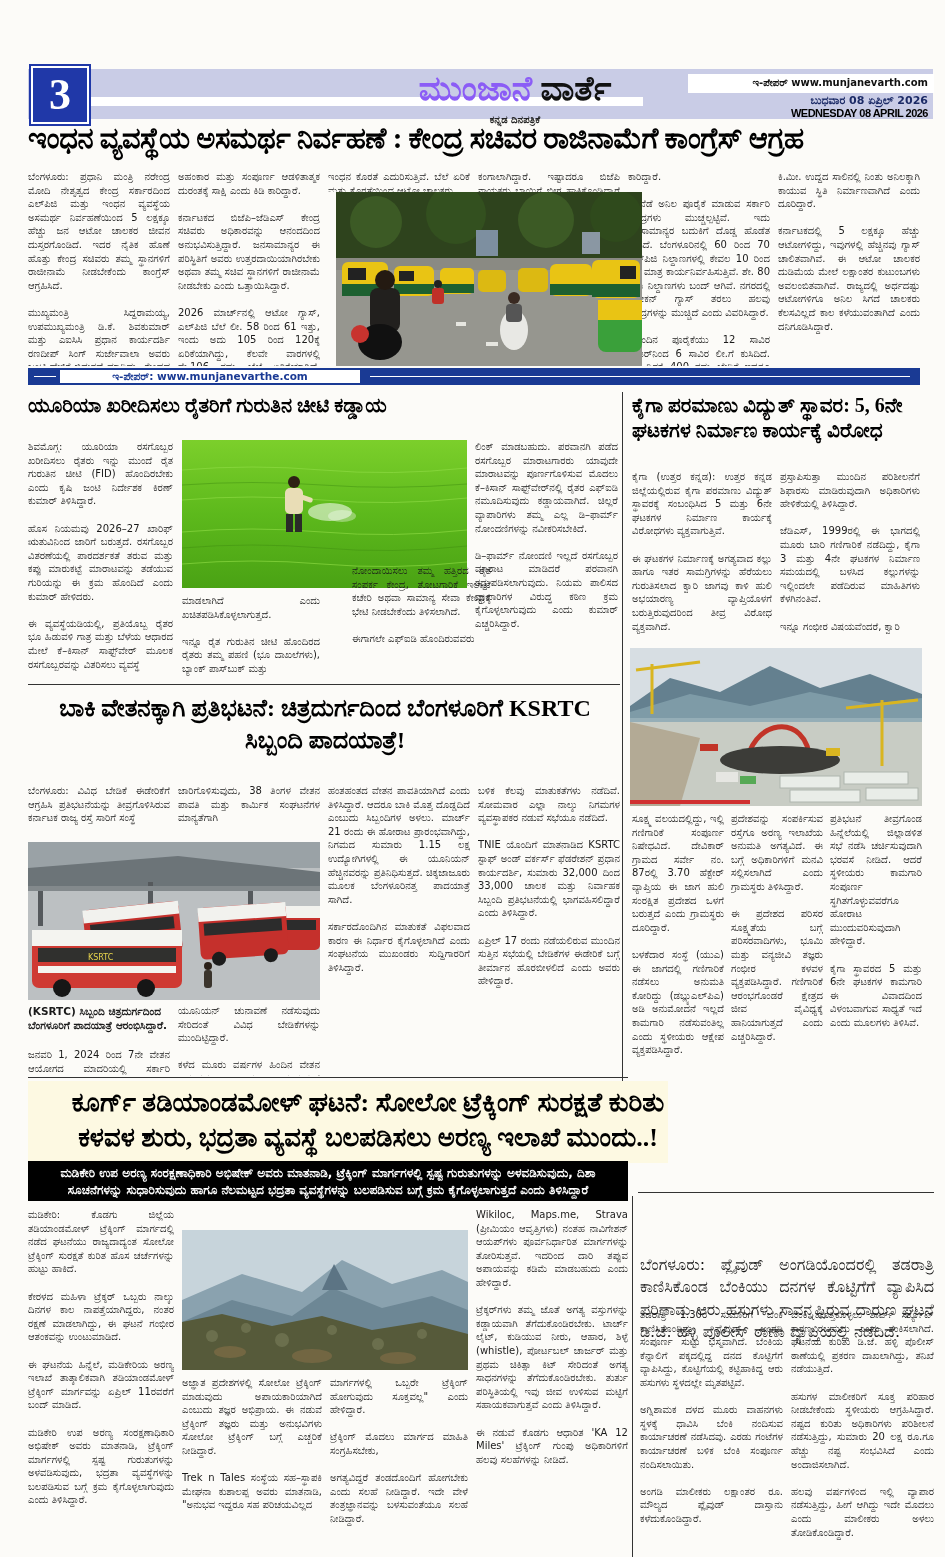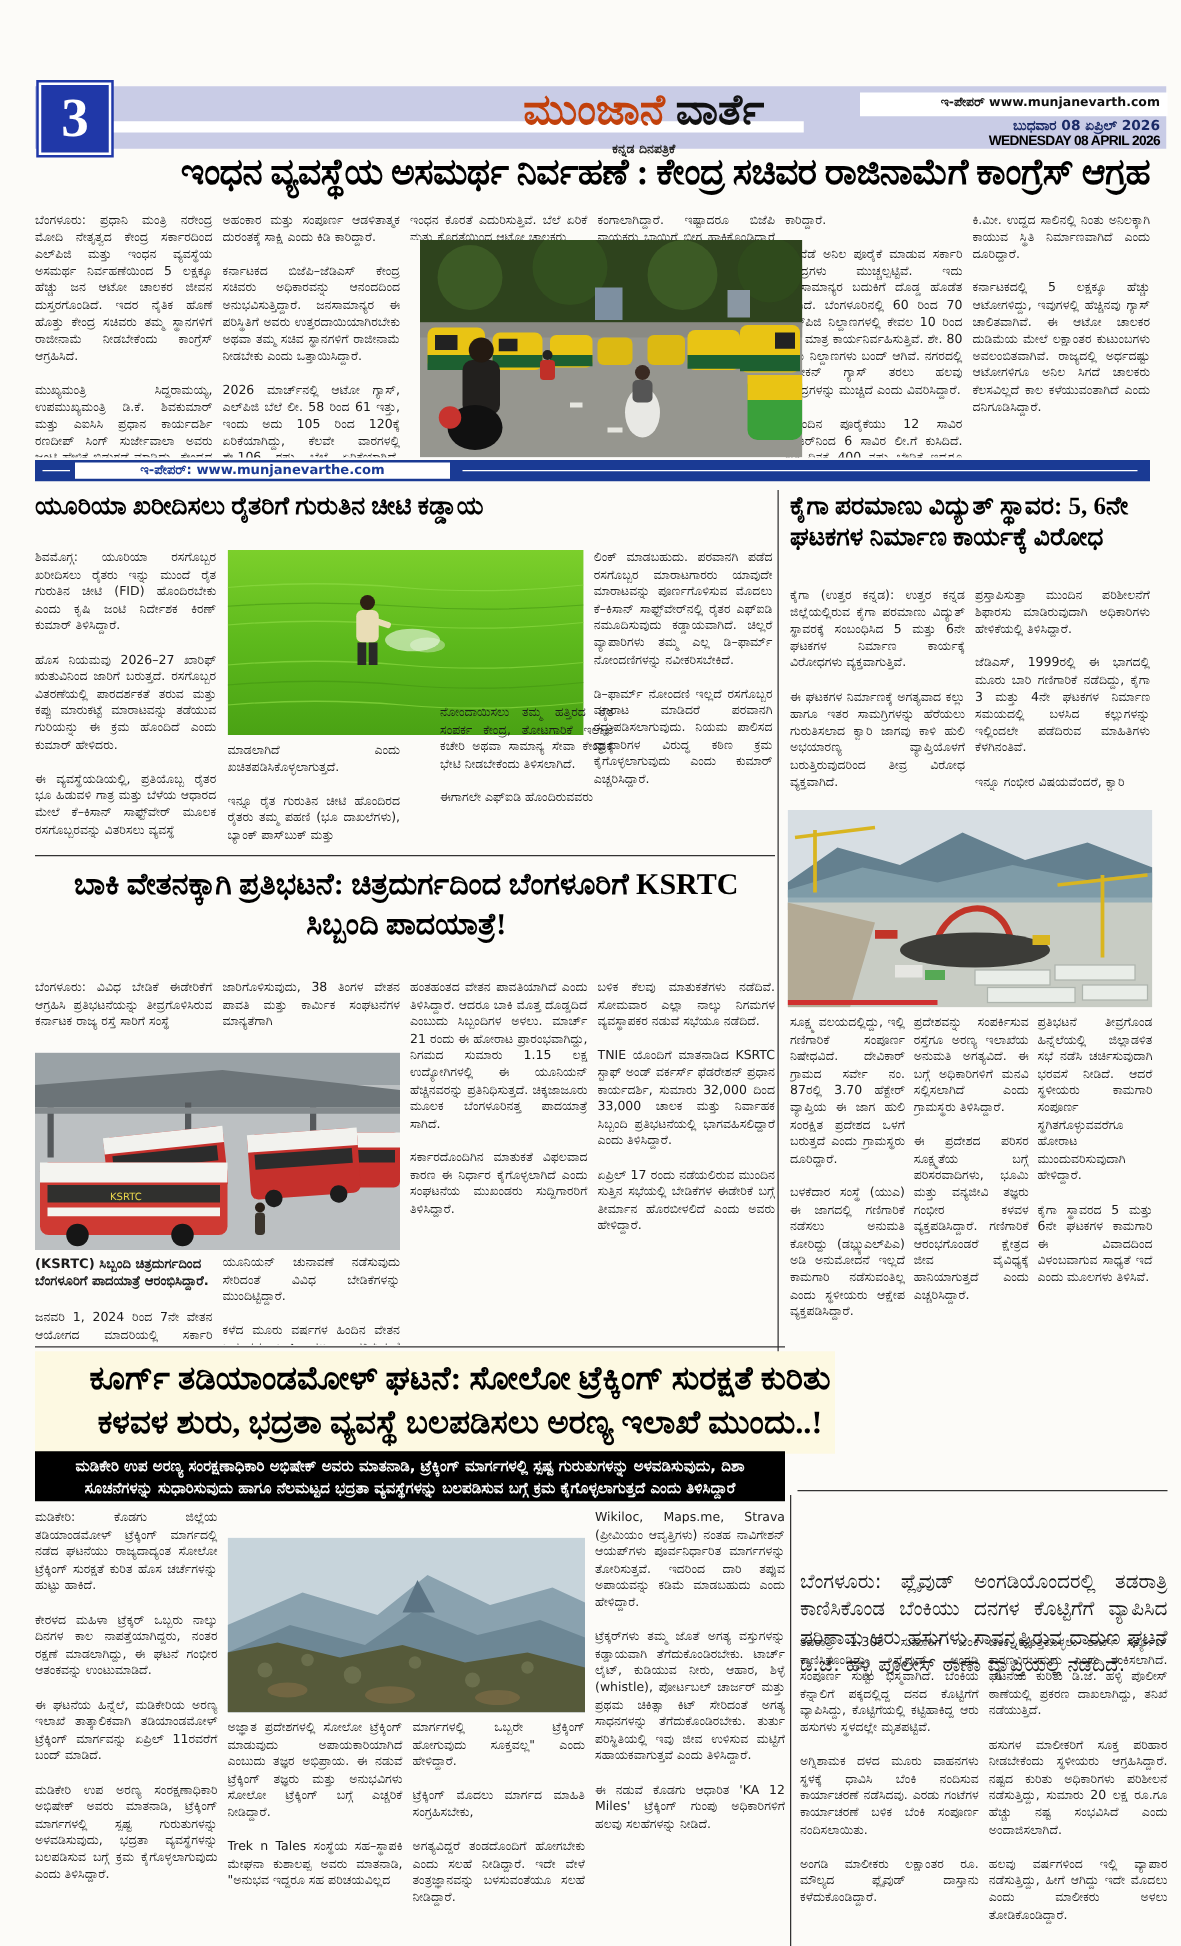--- a/index.html
+++ b/index.html
@@ -5,29 +5,29 @@
   html,body{margin:0;padding:0;background:#e8e8e6;}
   #page{position:relative;width:945px;height:1557px;margin:0 auto;background:#fcfbf8;overflow:hidden;
         font-family:"DejaVu Sans",sans-serif;color:#1a1a1a;}
   .abs{position:absolute;}
   
   .band{background:#c9cce6;}
   .pagenum{background:#2038a8;color:#fff;font-family:"Liberation Serif",serif;font-weight:bold;
            font-size:44px;text-align:center;line-height:54px;border:2px solid #fff;box-shadow:0 0 0 2px #2038a8;}
   .whitestrip{background:#ffffff;}
   .masthead{text-align:center;line-height:1.05;}
-  .mast-red{color:#c2410c;font-weight:bold;font-size:34px;font-family:"Liberation Serif",serif;}
+  .mast-red{color:#8b5cf6;font-weight:bold;font-size:34px;font-family:"Liberation Serif",serif;}
   .mast-black{color:#111;font-weight:bold;font-size:34px;font-family:"Liberation Serif",serif;}
   .mast-sub{font-size:10px;color:#222;margin-top:8px;font-weight:bold;}
   .tr-box{background:#fff;font-size:10px;font-weight:bold;text-align:right;padding:3px 6px 0 0;color:#111;}
   .tr-kn{font-size:11px;font-weight:bold;text-align:right;color:#1b2a66;}
   .tr-en{font-size:11px;font-weight:bold;text-align:right;color:#000;font-family:"Liberation Sans",sans-serif;letter-spacing:-0.5px;}
   
   .head{font-weight:bold;color:#000;font-family:"Liberation Serif",serif;}
-  .h-fuel{font-size:29px;line-height:1.15;letter-spacing:-0.5px;text-align:right;}
+  .h-fuel{font-size:29px;line-height:1.15;letter-spacing:-0.5px;}
   .h-sec{font-size:20px;line-height:1.25;}
   .h-ksrtc{font-size:24px;line-height:1.35;text-align:center;}
   .h-trek{font-size:26px;line-height:1.35;text-align:center;background:#fdf9e2;padding-top:4px;}
   .h-fire{font-size:19px;line-height:1.35;text-align:center;}
   .subband{background:#000;color:#fff;font-size:12px;font-weight:bold;text-align:center;
            line-height:1.45;padding:4px 8px;}
   
   .col{font-size:10px;line-height:1.36;text-align:justify;white-space:pre-line;overflow:hidden;}
   .cap{font-size:10.5px;font-weight:bold;line-height:1.35;white-space:pre-line;}
   .lead{font-size:16px;line-height:1.4;text-align:justify;white-space:pre-line;}

